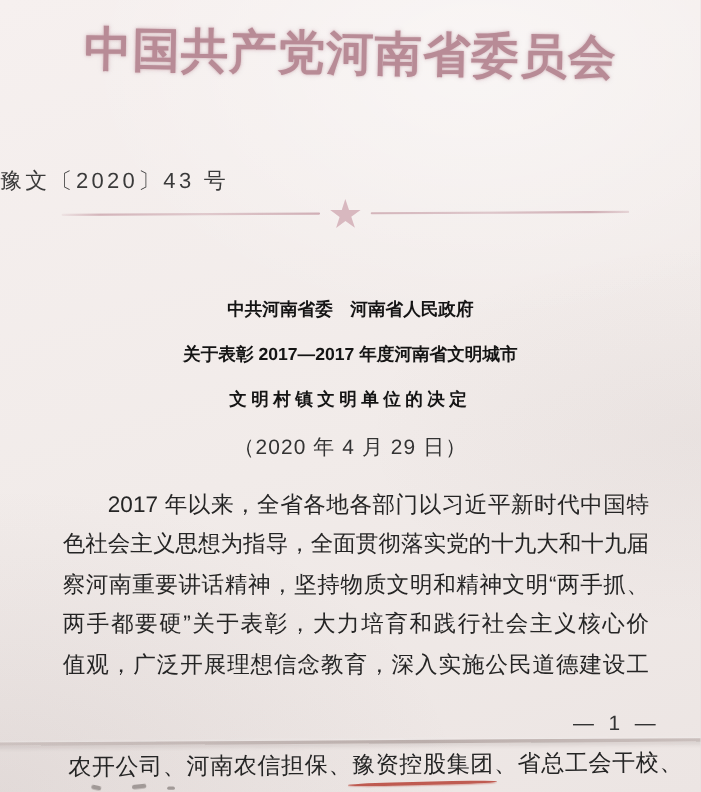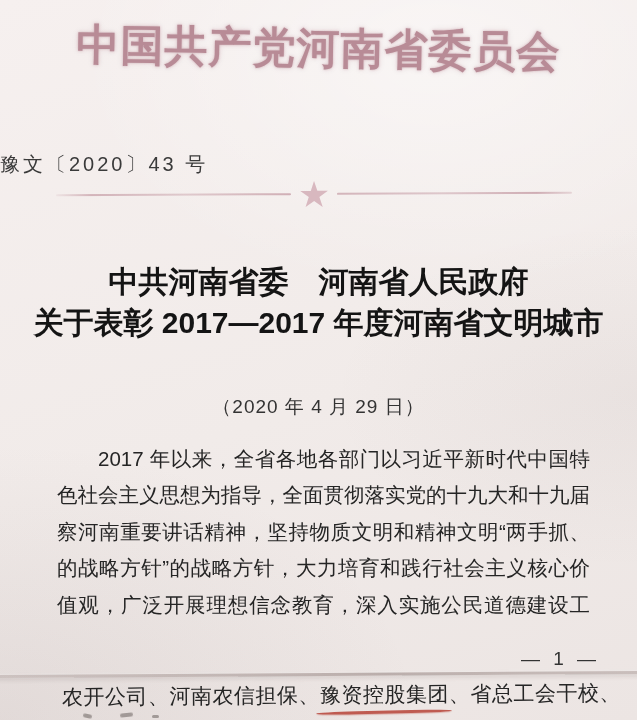--- a/index.html
+++ b/index.html
@@ -37,21 +37,21 @@
   }
   .rule .seg.right{
     background:linear-gradient(90deg, rgba(184,132,144,.55), rgba(184,132,144,.38) 45%, rgba(184,132,144,.62) 85%, rgba(184,132,144,.25));
   }
   .rule .star{
     font-size:36px;line-height:1;margin:0 7px;color:#cfa6b0;opacity:.75;
     transform:translateY(1px);
   }
   .doc-title{
     position:absolute;top:261px;left:0;width:100%;text-align:center;
-    font-weight:bold;color:#141414;font-size:30px;line-height:41px;
+    font-weight:bold;color:#141414;font-size:16px;line-height:41px;
   }
   .doc-title .t3{letter-spacing:4px;}
   .doc-date{
     position:absolute;top:394px;left:0;width:100%;text-align:center;
     font-size:19px;color:#333;letter-spacing:1px;
   }
   .body-par{
     position:absolute;top:441px;left:57px;width:533px;
     font-size:20.5px;line-height:36.4px;color:#252525;
   }
@@ -103,29 +103,30 @@
 
   <div class="rule">
     <span class="seg left"></span>
     <span class="star">★</span>
     <span class="seg right"></span>
   </div>
 
   <div class="doc-title">
     <div class="t1">中共河南省委　河南省人民政府</div>
     <div class="t2">关于表彰 2017—2017 年度河南省文明城市</div>
+    <div class="t3">文明村镇文明单位的决定</div>
   </div>
 
   <div class="doc-date">（2020 年 4 月 29 日）</div>
 
   <div class="body-par">
     <div class="line indent">2017 年以来，全省各地各部门以习近平新时代中国特</div>
     <div class="line">色社会主义思想为指导，全面贯彻落实党的十九大和十九届</div>
     <div class="line">察河南重要讲话精神，坚持物质文明和精神文明“两手抓、</div>
-    <div class="line">的战略方针”的战略方针，大力培育和践行社会主义核心价</div>
+    <div class="line">两手都要硬”关于表彰，大力培育和践行社会主义核心价</div>
     <div class="line">值观，广泛开展理想信念教育，深入实施公民道德建设工</div>
   </div>
 
   <div class="page-num">— 1 —</div>
 
   <div class="page-edge"></div>
 
   <div class="next-page">
     <div class="next-line">
       <span>农开公司、河南农信担保、</span><span class="u-wrap"><span>豫资控股集团</span><i class="red-underline"></i></span><span>、省总工会干校、</span>

